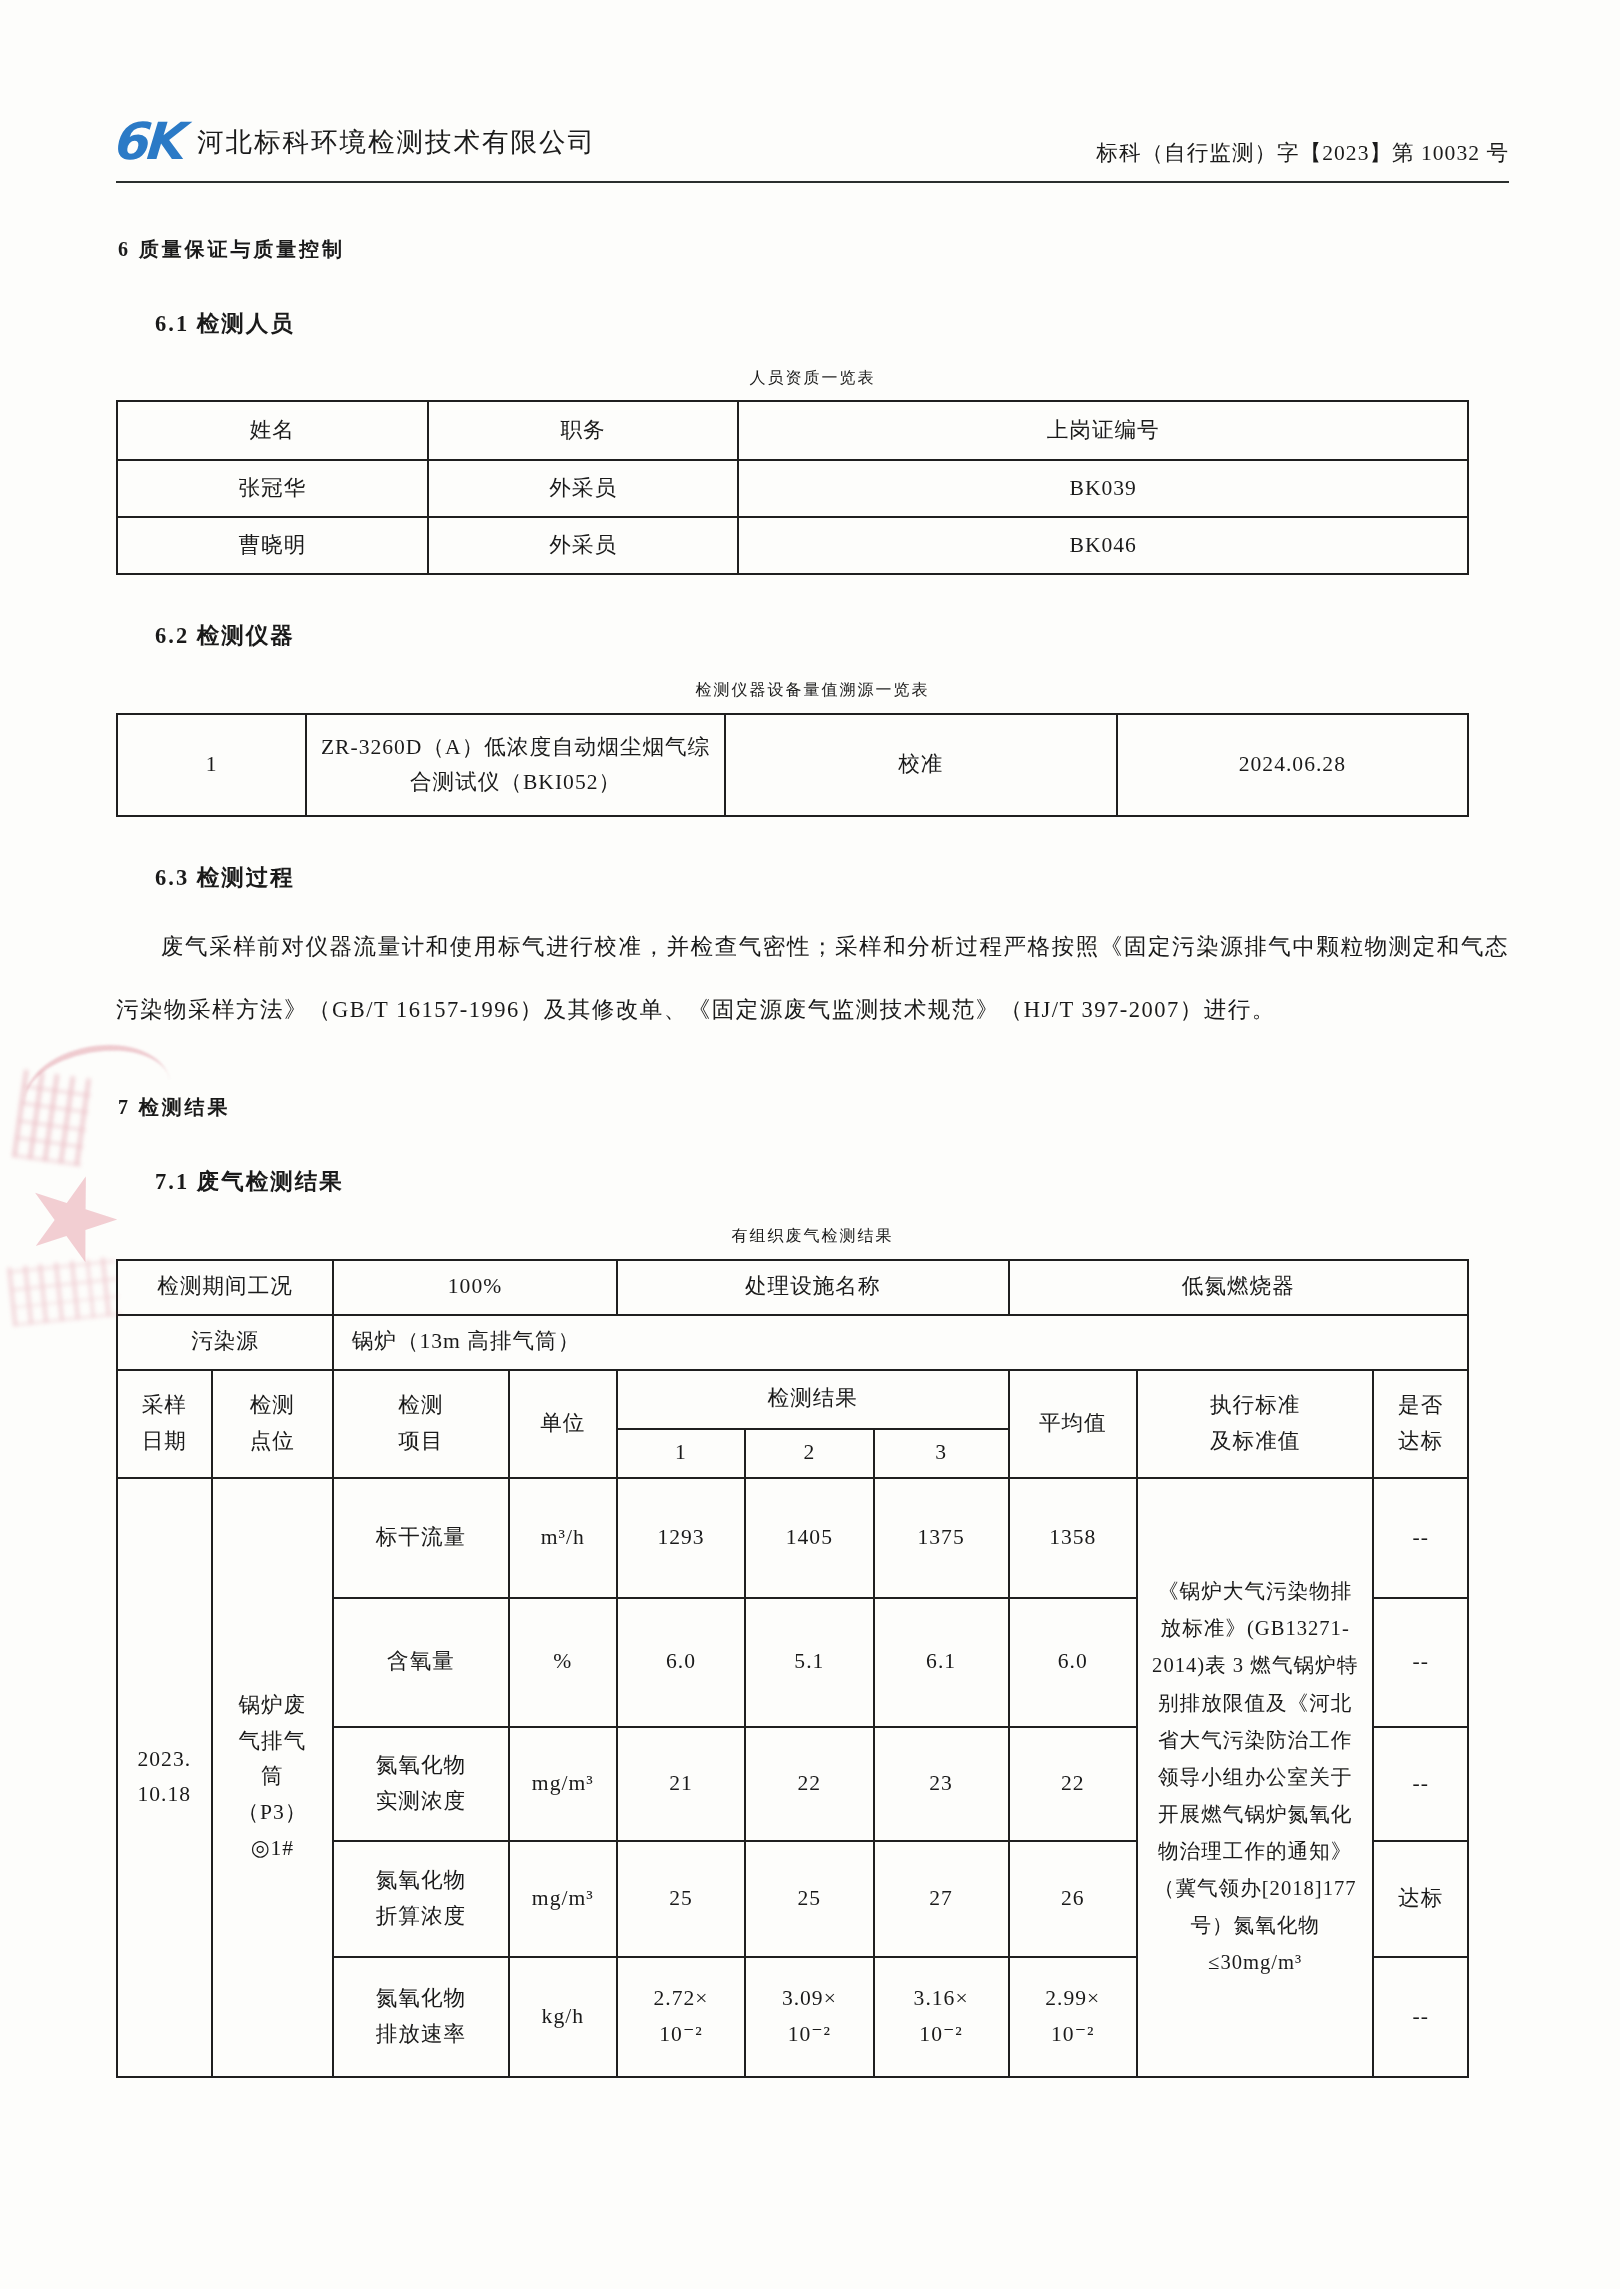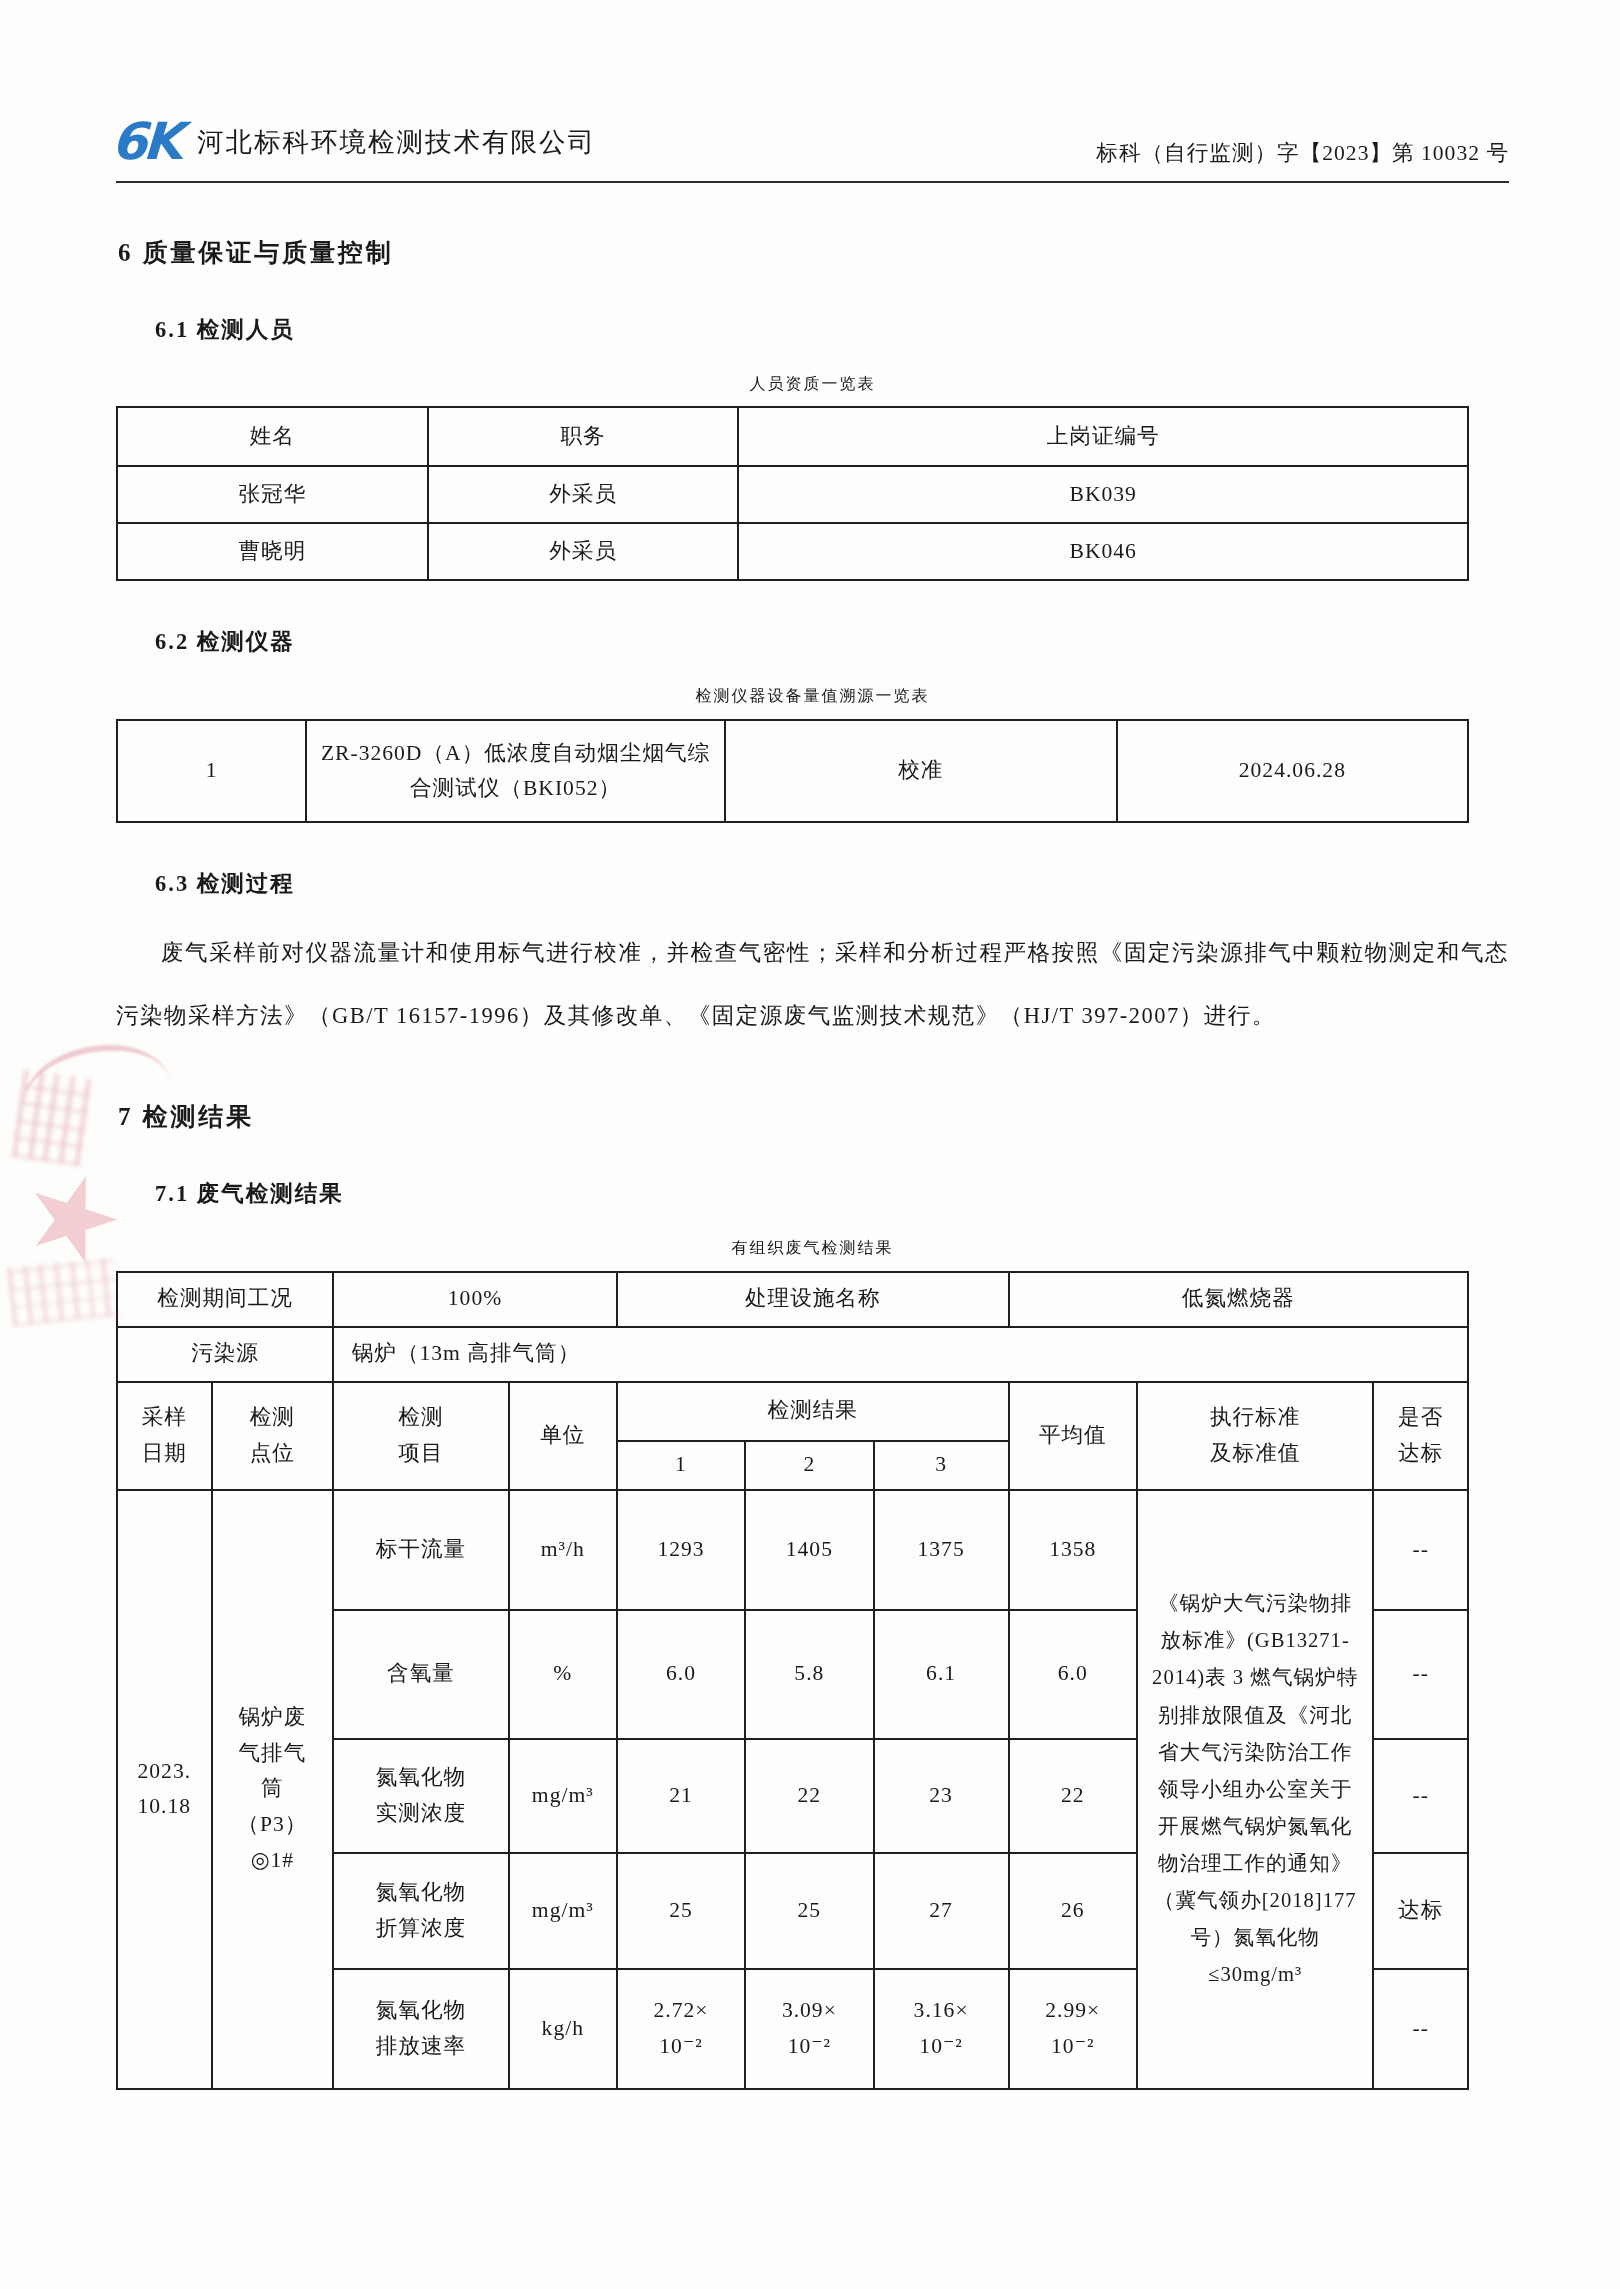--- a/index.html
+++ b/index.html
@@ -24,21 +24,21 @@
     font-family:"DejaVu Sans","Liberation Sans",sans-serif;
     font-weight:bold; font-style:italic;
     font-size:51px; line-height:51px;
     color:#2b7ac6; letter-spacing:-3.9px;
     transform:skewX(-6deg);
   }
   .company { font-size:26.5px; letter-spacing:2px; }
   .docnum { font-size:21.6px; letter-spacing:1px; }
 
   
-  .h-main { font-size:25px; font-weight:bold; letter-spacing:2.9px; margin:53px 0 0 2px; }
+  .h-main { font-size:20px; font-weight:bold; letter-spacing:2.9px; margin:53px 0 0 2px; }
   .h-sub  { font-size:22.5px; font-weight:bold; letter-spacing:2px; margin:45px 0 0 39px; }
   .t-caption { font-size:16px; letter-spacing:2px; text-align:center; margin-top:29px; }
   .para {
     font-size:22.5px; line-height:63px; letter-spacing:1.5px;
     text-align:justify; text-indent:2em; margin-top:21.6px;
   }
   .footer { text-align:center; font-size:20.6px; letter-spacing:5.9px; margin-top:33px; }
 
   
   table { border-collapse:collapse; table-layout:fixed; width:1353px; margin-top:11.8px; }
@@ -222,21 +222,21 @@
         <td class="prewrap">1405</td>
         <td class="prewrap">1375</td>
         <td class="prewrap">1358</td>
         <td rowspan="5" class="std-cell">《锅炉大气污染物排放标准》(GB13271-2014)表 3 燃气锅炉特别排放限值及《河北省大气污染防治工作领导小组办公室关于开展燃气锅炉氮氧化物治理工作的通知》（冀气领办[2018]177号）氮氧化物≤30mg/m³</td>
         <td>--</td>
       </tr>
       <tr class="r-d2">
         <td class="prewrap">含氧量</td>
         <td>%</td>
         <td class="prewrap">6.0</td>
-        <td class="prewrap">5.8</td>
+        <td class="prewrap">5.1</td>
         <td class="prewrap">6.1</td>
         <td class="prewrap">6.0</td>
         <td>--</td>
       </tr>
       <tr class="r-d3">
         <td class="prewrap">氮氧化物
 实测浓度</td>
         <td>mg/m³</td>
         <td class="prewrap">21</td>
         <td class="prewrap">22</td>

